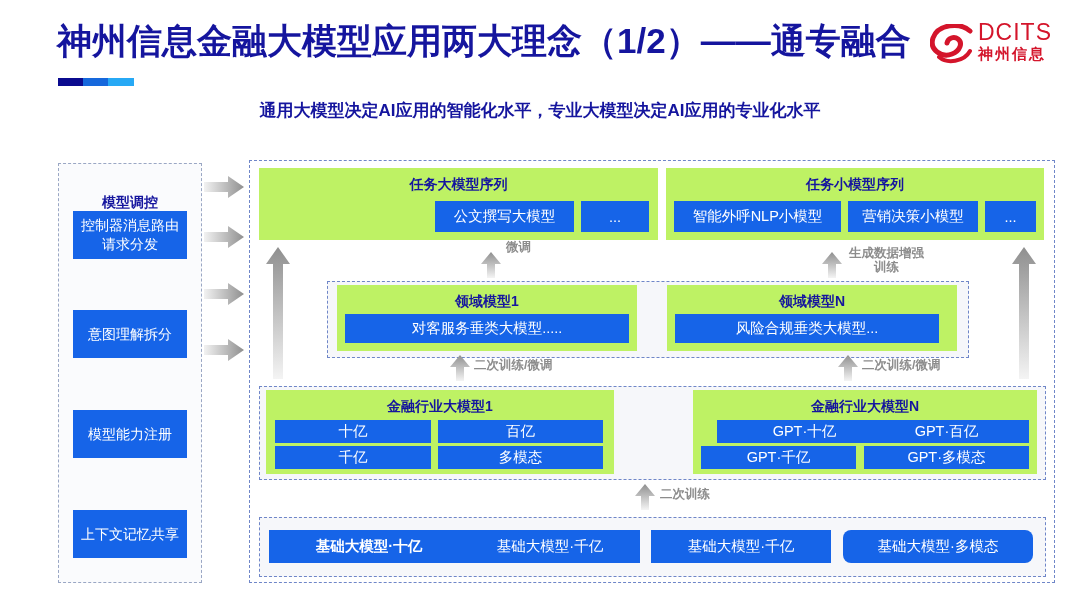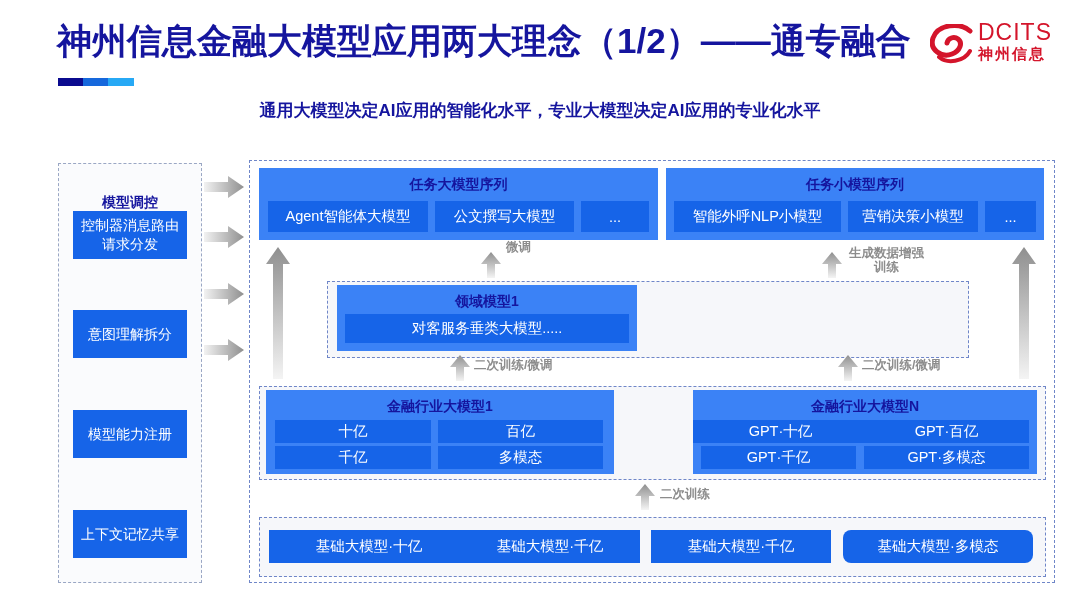--- a/index.html
+++ b/index.html
@@ -54,21 +54,21 @@
   .rarrow{position:absolute;width:40px;height:22px;}
 
   
   .outer{
     position:absolute;left:249px;top:160px;width:804px;height:421px;
     border:1px dashed #6f86c8;
   }
 
   
   .panel{
-    position:absolute;background:#3b82f6;
+    position:absolute;background:#bef264;
   }
   .panel-title{
     position:absolute;left:0;right:0;top:8px;text-align:center;
     font-size:14px;font-weight:bold;color:#15159e;
   }
   .bluebox{
     position:absolute;background:#1664e8;color:#fff;
     display:flex;align-items:center;justify-content:center;text-align:center;
     font-size:14.5px;box-sizing:border-box;padding:0 3px;white-space:nowrap;
   }
@@ -127,21 +127,20 @@
       <path d="M0 6 H24 V0 L40 11 L24 22 V16 H0 Z" fill="url(#gr)"></path>
     </svg>
   <svg class="rarrow" style="left:204px;top:339px;" viewBox="0 0 40 22">
       <path d="M0 6 H24 V0 L40 11 L24 22 V16 H0 Z" fill="url(#gr)"></path>
     </svg>
 
   <div class="outer"></div>
 
   <div class="panel" style="left:259px;top:168px;width:399px;height:72px;">
     <div class="panel-title">任务大模型序列</div>
-    <div class="bluebox" style="left:9px;top:33px;width:160px;height:31px;">Agent智能体大模型</div>
     <div class="bluebox" style="left:176px;top:33px;width:139px;height:31px;">公文撰写大模型</div>
     <div class="bluebox" style="left:322px;top:33px;width:68px;height:31px;">...</div>
   </div>
 
   <div class="panel" style="left:666px;top:168px;width:378px;height:72px;">
     <div class="panel-title">任务小模型序列</div>
     <div class="bluebox" style="left:8px;top:33px;width:167px;height:31px;">智能外呼NLP小模型</div>
     <div class="bluebox" style="left:182px;top:33px;width:130px;height:31px;">营销决策小模型</div>
     <div class="bluebox" style="left:319px;top:33px;width:51px;height:31px;">...</div>
   </div>
@@ -172,20 +171,24 @@
     <span>训练</span>
   </div>
 
   <div class="dgroup" style="left:327px;top:281px;width:640px;height:75px;"></div>
 
   <div class="panel" style="left:337px;top:285px;width:300px;height:66px;">
     <div class="panel-title">领域模型1</div>
     <div class="bluebox" style="left:8px;top:29px;width:284px;height:29px;">对客服务垂类大模型.....</div>
   </div>
 
+  <div class="panel" style="left:667px;top:285px;width:290px;height:66px;">
+    <div class="panel-title">领域模型N</div>
+    <div class="bluebox" style="left:8px;top:29px;width:264px;height:29px;">风险合规垂类大模型...</div>
+  </div>
 
   <svg class="uparrow" style="left:450px;top:355px;width:20px;height:26px;" viewBox="0 0 20 26">
       <path d="M10 0 L20 12 H14 V26 H6 V12 H0 Z" fill="url(#gu)"></path>
     </svg>
   <div class="arrow-label" style="left:474px;top:358px;">二次训练/微调</div>
 
   <svg class="uparrow" style="left:838px;top:355px;width:20px;height:26px;" viewBox="0 0 20 26">
       <path d="M10 0 L20 12 H14 V26 H6 V12 H0 Z" fill="url(#gu)"></path>
     </svg>
   <div class="arrow-label" style="left:862px;top:358px;">二次训练/微调</div>
@@ -195,31 +198,31 @@
   <div class="panel" style="left:266px;top:390px;width:348px;height:84px;">
     <div class="panel-title">金融行业大模型1</div>
     <div class="bluebox" style="left:9px;top:30px;width:156px;height:23px;">十亿</div>
     <div class="bluebox" style="left:172px;top:30px;width:165px;height:23px;">百亿</div>
     <div class="bluebox" style="left:9px;top:56px;width:156px;height:23px;">千亿</div>
     <div class="bluebox" style="left:172px;top:56px;width:165px;height:23px;">多模态</div>
   </div>
 
   <div class="panel" style="left:693px;top:390px;width:344px;height:84px;">
     <div class="panel-title">金融行业大模型N</div>
-    <div class="bluebox" style="left:0;top:30px;width:175px;height:23px;">GPT·十亿</div>
+    <div class="bluebox" style="left:24px;top:30px;width:175px;height:23px;">GPT·十亿</div>
     <div class="bluebox" style="left:171px;top:30px;width:165px;height:23px;">GPT·百亿</div>
     <div class="bluebox" style="left:8px;top:56px;width:155px;height:23px;">GPT·千亿</div>
     <div class="bluebox" style="left:171px;top:56px;width:165px;height:23px;">GPT·多模态</div>
   </div>
 
   <svg class="uparrow" style="left:635px;top:484px;width:20px;height:26px;" viewBox="0 0 20 26">
       <path d="M10 0 L20 12 H14 V26 H6 V12 H0 Z" fill="url(#gu)"></path>
     </svg>
   <div class="arrow-label" style="left:660px;top:487px;">二次训练</div>
 
   <div class="dgroup" style="left:259px;top:517px;width:785px;height:58px;">
-    <div class="bluebox" style="left:9px;top:12px;width:200px;height:33px;">基础大模型·十亿</div>
+    <div class="bluebox" style="left:9px;top:12px;width:200px;height:33px;font-weight:bold;">基础大模型·十亿</div>
     <div class="bluebox" style="left:200px;top:12px;width:180px;height:33px;">基础大模型·千亿</div>
     <div class="bluebox" style="left:391px;top:12px;width:180px;height:33px;">基础大模型·千亿</div>
     <div class="bluebox" style="left:583px;top:12px;width:190px;height:33px;border-radius:8px;">基础大模型·多模态</div>
   </div>
 
 </div>
 
 </body></html>

